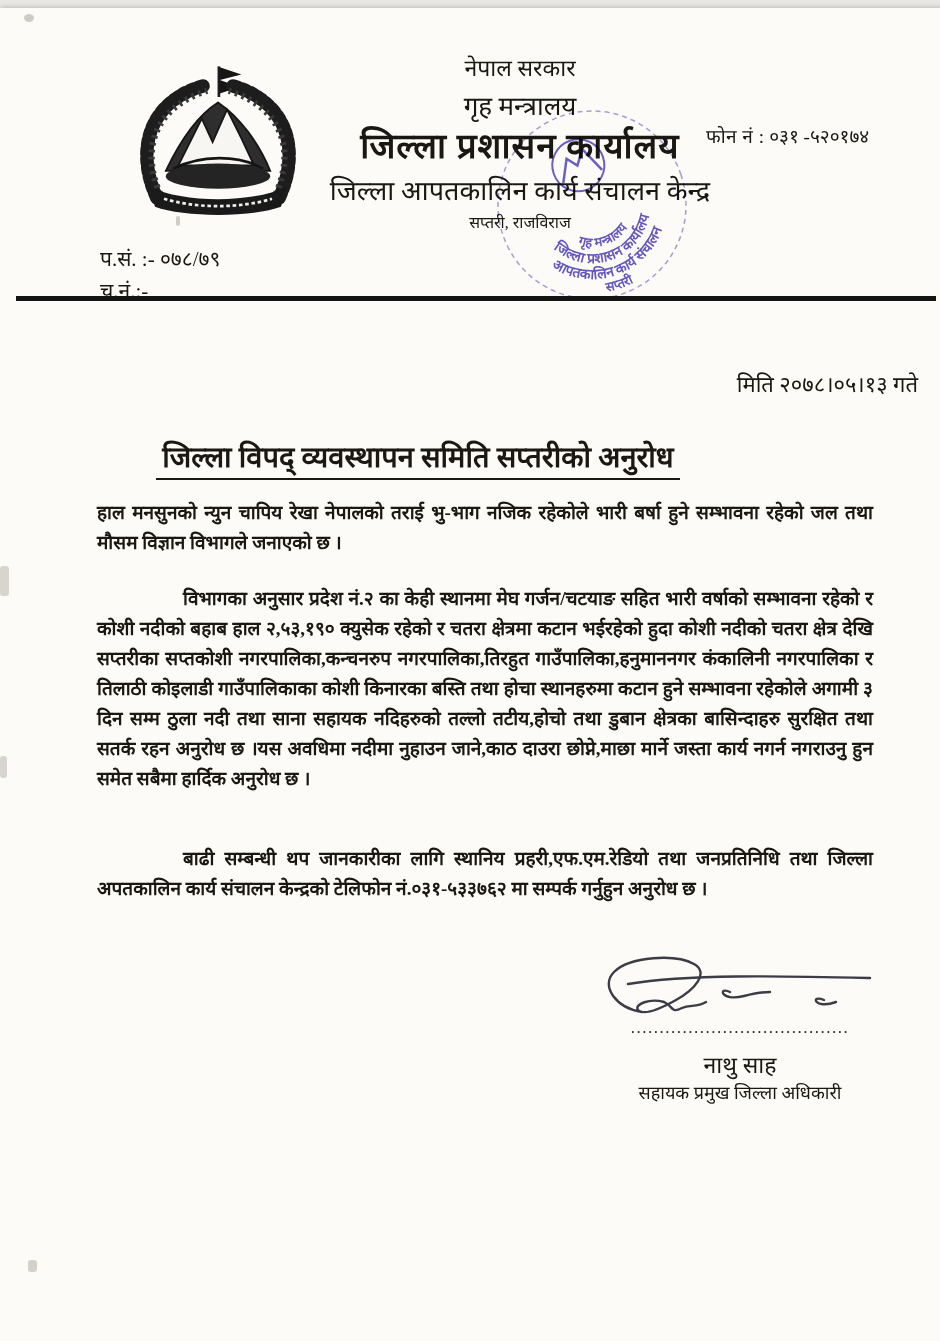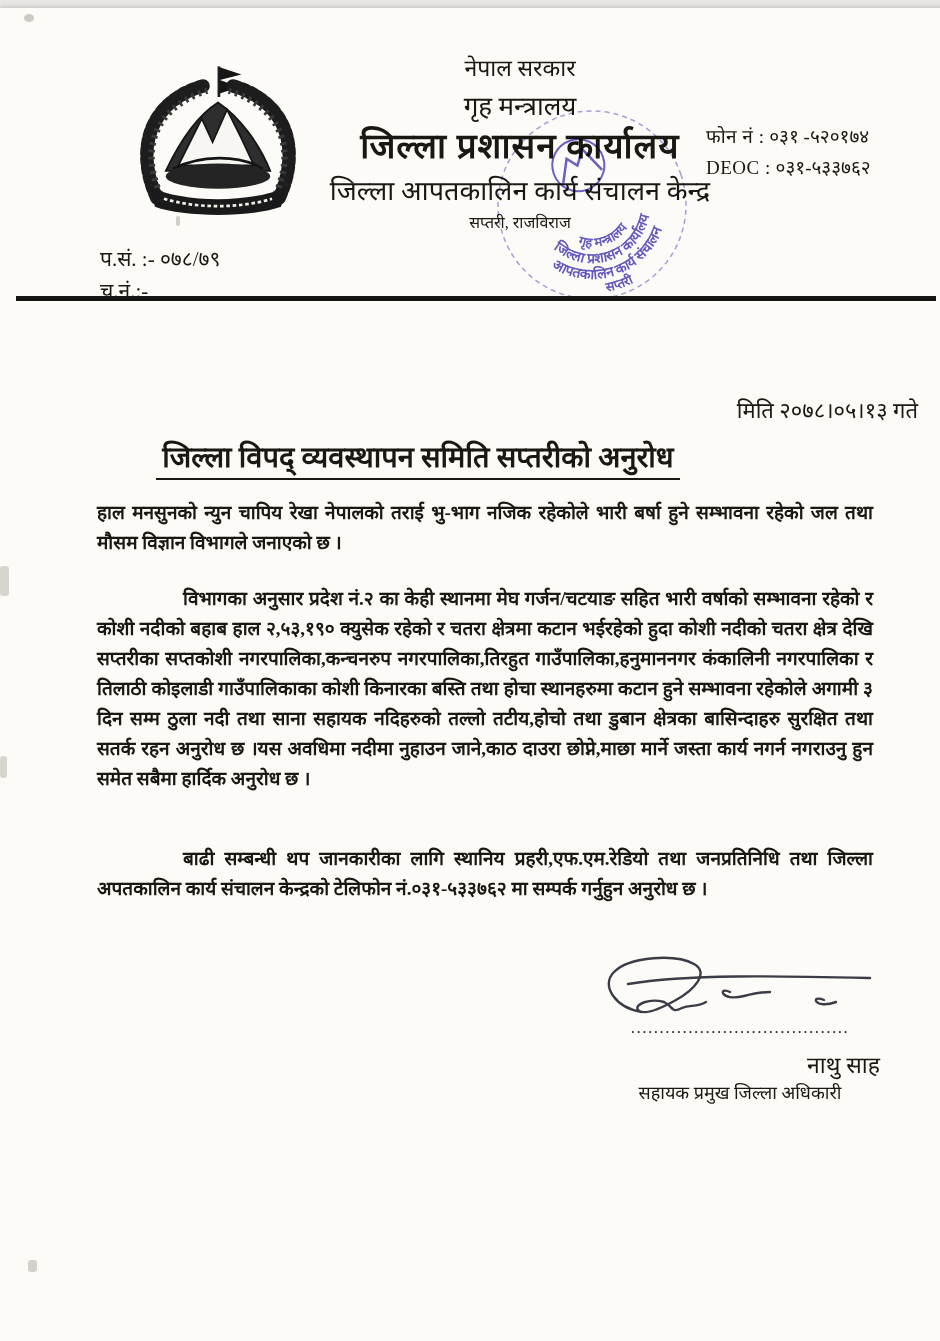--- a/index.html
+++ b/index.html
@@ -15,37 +15,37 @@
   .hdr-center{left:270px;width:500px;text-align:center;line-height:1.15;}
   .gov{top:48px;font-size:23px;}
   .ministry{top:84px;font-size:26px;}
   .office{top:119px;font-size:35px;font-weight:bold;letter-spacing:1px;}
   .deoc-line{top:168px;font-size:27px;}
   .location{top:206px;font-size:16px;}
   .phones{left:706px;top:113px;font-size:19px;line-height:31px;white-space:nowrap;}
   .phones .lbl{letter-spacing:.5px;}
   .refs{left:100px;top:235px;font-size:21px;line-height:32px;}
   .rule{top:288px;left:16px;width:920px;height:5px;background:#141414;}
-  .dateline{top:386px;right:38px;font-size:22px;}
+  .dateline{top:360px;right:38px;font-size:22px;}
   .title-row{top:428px;left:0;width:836px;text-align:center;}
   .title-row span{
     font-size:29px;font-weight:bold;
     border-bottom:2.5px solid #1b1814;padding:0 6px 5px 6px;
   }
   .body-par{
     left:97px;width:776px;font-size:19px;line-height:30px;
     text-align:justify;margin:0;font-weight:bold;
   }
   .p1{top:490px;}
   .p2{top:576px;text-indent:86px;}
   .p3{top:836px;text-indent:86px;}
   .sig-svg{left:598px;top:944px;}
   .sig-dots{left:620px;top:1010px;width:240px;text-align:center;
     font-size:17px;letter-spacing:1.5px;color:#2a2a2a;white-space:nowrap;}
-  .sig-name{left:600px;top:1040px;width:280px;text-align:right;font-size:23px;}
+  .sig-name{left:600px;top:1040px;width:280px;text-align:center;font-size:23px;}
   .sig-post{left:555px;top:1072px;width:370px;text-align:center;font-size:18px;}
   .stamp{
     left:492px;top:92px;width:200px;height:210px;
     transform:rotate(-19deg);opacity:.85;mix-blend-mode:multiply;
   }
   .stamp text{font-family:"Liberation Serif","DejaVu Serif",serif;font-weight:bold;}
   .emblem{left:128px;top:52px;}
   .smudge{background:#b9b6af;border-radius:3px;opacity:.55;}
   .sm1{left:0;top:558px;width:9px;height:30px;}
   .sm2{left:0;top:748px;width:7px;height:22px;}
@@ -84,24 +84,20 @@
   <div class="abs hdr-center gov">नेपाल सरकार</div>
   <div class="abs hdr-center ministry">गृह मन्त्रालय</div>
   <div class="abs hdr-center office">जिल्ला प्रशासन कार्यालय</div>
   <div class="abs hdr-center deoc-line">जिल्ला आपतकालिन कार्य संचालन केन्द्र</div>
   <div class="abs hdr-center location">सप्तरी, राजविराज</div>
 
   <div class="abs phones">
     <div>
       <span class="lbl">फोन नं :</span>
       <span>०३१ -५२०१७४</span>
-    </div>
-    <div>
-      <span class="lbl">DEOC :</span>
-      <span>०३१-५३३७६२</span>
     </div>
   </div>
 
   <svg class="abs stamp" viewBox="0 0 200 200" aria-hidden="true">
     <defs>
       <path id="arc42" d="M 58,100 A 42,42 0 0 0 142,100"></path>
       <path id="arc58" d="M 42,100 A 58,58 0 0 0 158,100"></path>
       <path id="arc74" d="M 26,100 A 74,74 0 0 0 174,100"></path>
       <path id="arc88" d="M 12,100 A 88,88 0 0 0 188,100"></path>
     </defs>

